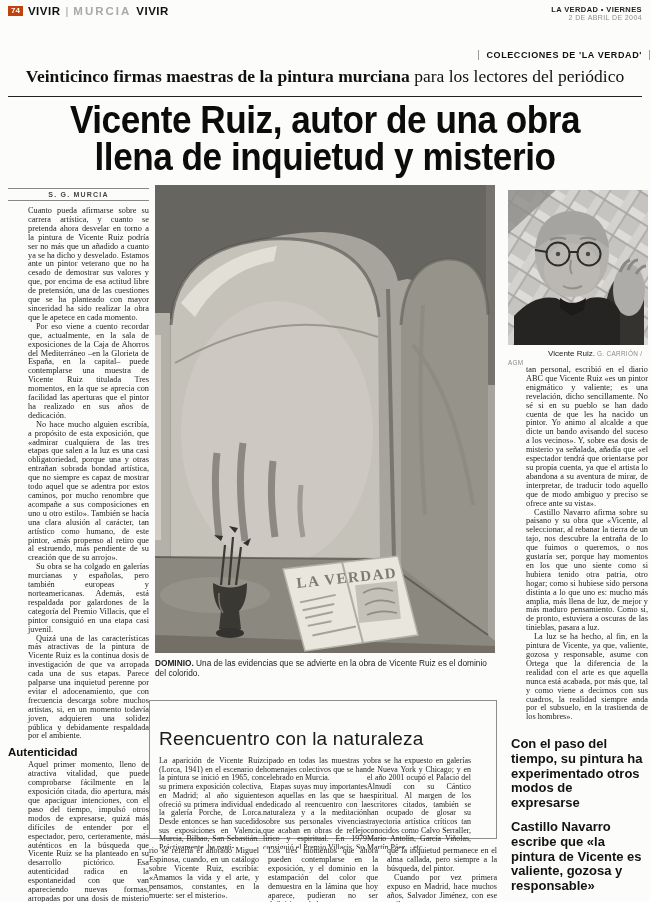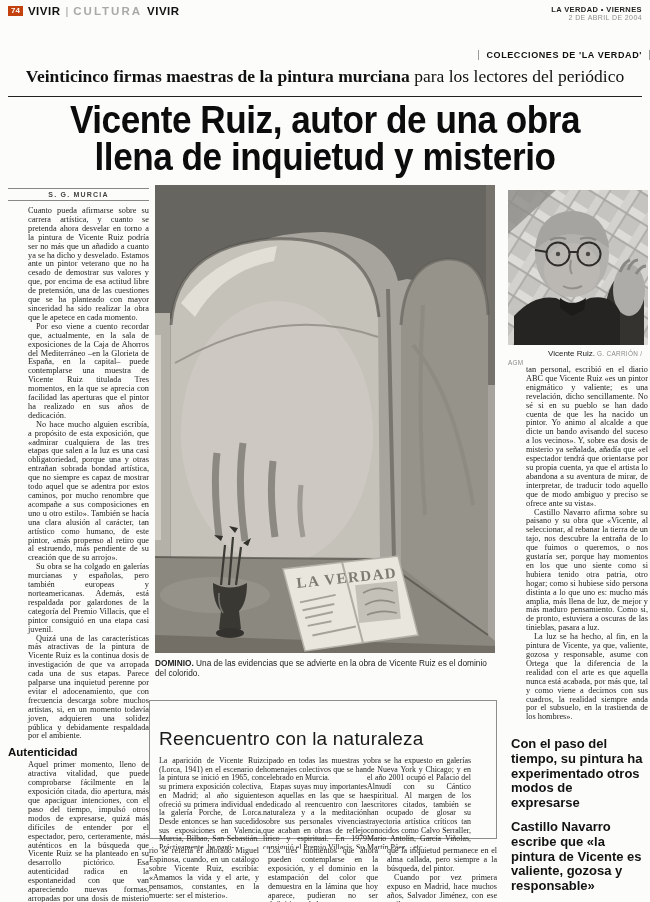--- a/index.html
+++ b/index.html
@@ -83,21 +83,21 @@
 </head>
 <body>
 
 <div class="page">
 
   <div class="masthead">
     <div class="mast-left">
       <span class="pagenum">74</span>
       <span class="sec">VIVIR</span>
       <span class="sec-div">|</span>
-      <span class="sec-muted">CULTURA</span>
+      <span class="sec-muted">MURCIA</span>
       <span class="sec">VIVIR</span>
     </div>
     <div class="mast-right">
       <div class="paper">LA VERDAD • VIERNES</div>
       <div class="pdate">2 DE ABRIL DE 2004</div>
     </div>
   </div>
 
   <div class="kicker">
     <span>COLECCIONES DE 'LA VERDAD'</span>

